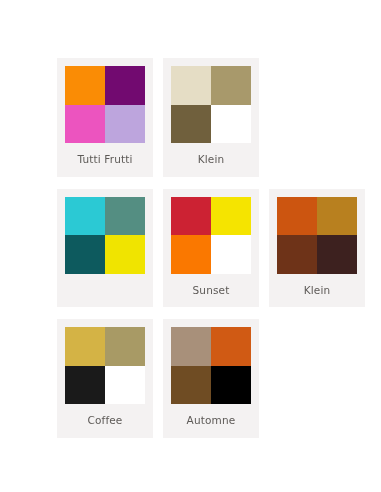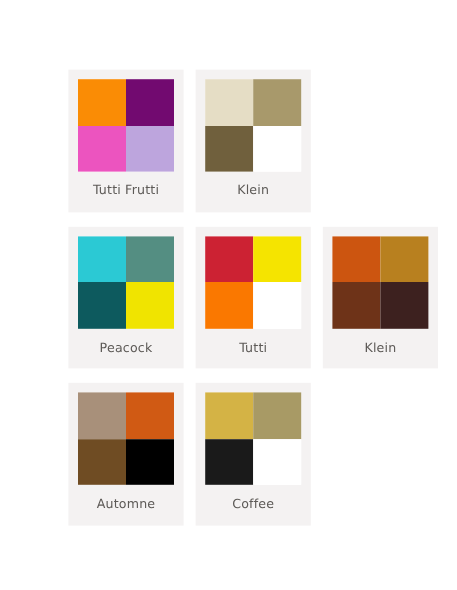--- a/index.html
+++ b/index.html
@@ -89,54 +89,53 @@
       </div>
     </div>
     <div class="palette-row">
       <div class="palette-card">
         <div class="swatch-grid">
           <div class="swatch-cell" style="background: rgb(43, 201, 212);"></div>
           <div class="swatch-cell" style="background: rgb(84, 142, 130);"></div>
           <div class="swatch-cell" style="background: rgb(13, 90, 94);"></div>
           <div class="swatch-cell" style="background: rgb(240, 228, 0);"></div>
         </div>
-        <div class="palette-label">Peacock</div>
       </div>
       <div class="palette-card">
         <div class="swatch-grid">
           <div class="swatch-cell" style="background: rgb(204, 34, 51);"></div>
           <div class="swatch-cell" style="background: rgb(245, 228, 0);"></div>
           <div class="swatch-cell" style="background: rgb(250, 120, 0);"></div>
           <div class="swatch-cell" style="background: rgb(255, 255, 255);"></div>
         </div>
-        <div class="palette-label">Tutti</div>
+        <div class="palette-label">Sunset</div>
       </div>
       <div class="palette-card">
         <div class="swatch-grid">
           <div class="swatch-cell" style="background: rgb(204, 85, 16);"></div>
           <div class="swatch-cell" style="background: rgb(184, 128, 31);"></div>
           <div class="swatch-cell" style="background: rgb(110, 51, 24);"></div>
           <div class="swatch-cell" style="background: rgb(61, 33, 31);"></div>
         </div>
         <div class="palette-label">Klein</div>
       </div>
     </div>
     <div class="palette-row">
       <div class="palette-card">
         <div class="swatch-grid">
+          <div class="swatch-cell" style="background: rgb(212, 179, 69);"></div>
+          <div class="swatch-cell" style="background: rgb(168, 154, 101);"></div>
+          <div class="swatch-cell" style="background: rgb(26, 26, 26);"></div>
+          <div class="swatch-cell" style="background: rgb(255, 255, 255);"></div>
+        </div>
+        <div class="palette-label">Coffee</div>
+      </div>
+      <div class="palette-card">
+        <div class="swatch-grid">
           <div class="swatch-cell" style="background: rgb(168, 144, 122);"></div>
           <div class="swatch-cell" style="background: rgb(208, 90, 20);"></div>
           <div class="swatch-cell" style="background: rgb(111, 76, 35);"></div>
           <div class="swatch-cell" style="background: rgb(0, 0, 0);"></div>
         </div>
         <div class="palette-label">Automne</div>
       </div>
-      <div class="palette-card">
-        <div class="swatch-grid">
-          <div class="swatch-cell" style="background: rgb(212, 179, 69);"></div>
-          <div class="swatch-cell" style="background: rgb(168, 154, 101);"></div>
-          <div class="swatch-cell" style="background: rgb(26, 26, 26);"></div>
-          <div class="swatch-cell" style="background: rgb(255, 255, 255);"></div>
-        </div>
-        <div class="palette-label">Coffee</div>
-      </div>
     </div>
   </div>
 
 </body></html>

